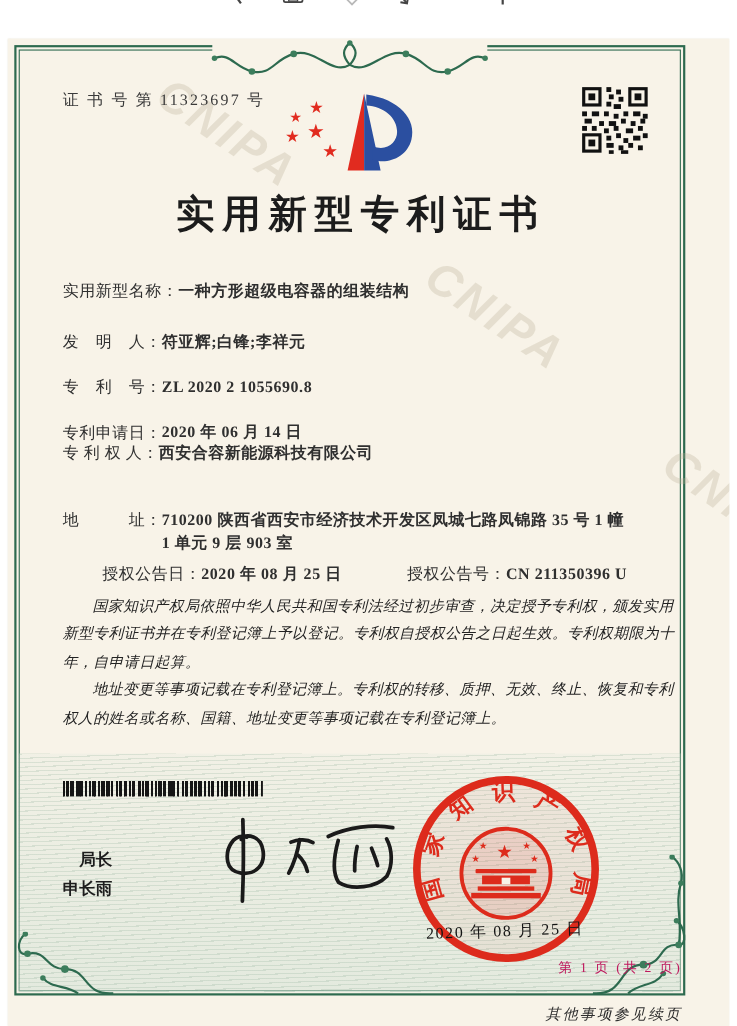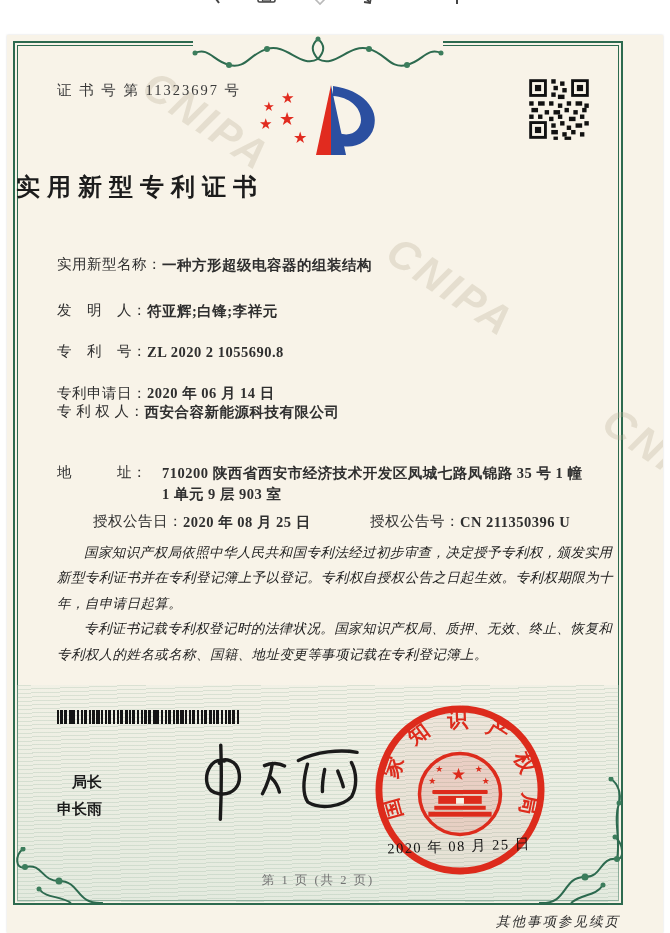--- a/index.html
+++ b/index.html
@@ -28,53 +28,53 @@
   .watermark { position:absolute; font-family:"Liberation Sans", sans-serif;
     font-weight:bold; font-style:italic; font-size:42px; letter-spacing:3px;
     color:rgba(186,175,149,.30); transform:rotate(34deg); white-space:nowrap; }
 
   .cert-no { position:absolute; left:50px; top:46px; font-size:14.5px; letter-spacing:2px; color:#3a3a3a; }
 
   .qr { position:absolute; left:520px; top:42px; }
 
   .logo { position:absolute; left:246px; top:48px; }
 
-  .title { position:absolute; left:9px; top:136px; width:480px; text-align:left;
-    font-size:24px; font-weight:bold; letter-spacing:7px; color:#1c1c1c; }
+  .title { position:absolute; left:9px; top:136px; width:480px; text-align:right;
+    font-size:35px; font-weight:bold; letter-spacing:7px; color:#1c1c1c; }
 
   .field { position:absolute; left:50px; display:flex; font-size:14.5px; letter-spacing:.5px; color:#2f2f2f; }
   .field .lab { white-space:nowrap; }
   .field .val { max-width:430px; line-height:21px;font-weight:bold; }
 
   .f-name   { top:220px; } .f-inv { top:266px; } .f-pno { top:307px; }
-  .f-appd   { top:348px;align-items:center; } .f-own { top:367px;text-align:center; } .f-addr{ top:428px;gap:15px; }
+  .f-appd   { top:348px;align-items:center; } .f-own { top:367px;text-align:center; } .f-addr{ top:428px; }
   .f-grantd { top:477px;margin-left:36px; } .f-grantn { top:477px; left:363px; }
 
   .paras { position:absolute; left:50px; top:505px; width:562px;
-    font-size:13.5px; line-height:1.88; font-style:italic; color:#222; letter-spacing:.4px; }
+    font-size:13.5px; line-height:1.88; font-style:italic; color:#222; letter-spacing:.4px;font-family:Liberation Mono, monospace; }
   .paras p { text-indent:2em; }
 
   .barcode { position:absolute; left:50px; top:675px; width:182px; height:14px;
     background:
       repeating-linear-gradient(90deg,#151515 0 2px,transparent 2px 4px),
       repeating-linear-gradient(90deg,#151515 0 1px,transparent 1px 7px),
       repeating-linear-gradient(90deg,transparent 0 3px,#151515 3px 5px,transparent 5px 12px); }
 
   .director { position:absolute; left:50px; top:733px;
     font-family:"Liberation Sans", sans-serif; font-weight:bold;
     font-size:15px; line-height:27px; color:#1d1d1d;text-align:right; }
 
   .signature { position:absolute; left:188px; top:702px; transform:rotate(-2deg); }
 
   .seal { position:absolute; left:366px; top:668px; }
   .seal-date { position:absolute; left:372px; top:802px; width:160px; text-align:center;
     font-size:14.5px; letter-spacing:1.5px; color:#141414; transform:rotate(-2deg); }
 
-  .page-footer { position:absolute; left:9px; top:837px; width:604px; text-align:center;
-    font-size:12.5px; letter-spacing:2px; color:#737373; }
+  .page-footer { position:absolute; left:9px; top:837px; width:604px; text-align:right;
+    font-size:12.5px; letter-spacing:2px; color:#be185d; }
 
   .continuation { position:absolute; left:9px; top:878px; width:604px; text-align:right;
     font-size:13.5px; font-style:italic; letter-spacing:2px; color:#2e2e2e; }
 </style>
 </head>
 <body>
 
 <div class="toolbar-clip">
   <svg width="670" height="14" viewBox="0 0 670 14">
     <g>
@@ -257,21 +257,21 @@
     <span class="lab">授权公告日：</span>
     <span class="val">2020 年 08 月 25 日</span>
   </div>
   <div class="field f-grantn">
     <span class="lab">授权公告号：</span>
     <span class="val">CN 211350396 U</span>
   </div>
 
   <div class="paras">
     <p>国家知识产权局依照中华人民共和国专利法经过初步审查，决定授予专利权，颁发实用新型专利证书并在专利登记簿上予以登记。专利权自授权公告之日起生效。专利权期限为十年，自申请日起算。</p>
-    <p>专利证书记载专利权登记时的法律状况。国家知识产权局、质押、无效、终止、恢复和专利权人的姓名或名称、国籍、地址变更等事项记载在专利登记簿上。</p>
+    <p>地址变更等事项记载在专利登记簿上。专利权的转移、质押、无效、终止、恢复和专利权人的姓名或名称、国籍、地址变更等事项记载在专利登记簿上。</p>
   </div>
 
   <div class="barcode"></div>
 
   <div class="director">
     <div>局长</div>
     <div>申长雨</div>
   </div>
 
   <svg class="signature" width="175" height="85" viewBox="0 0 175 85">

